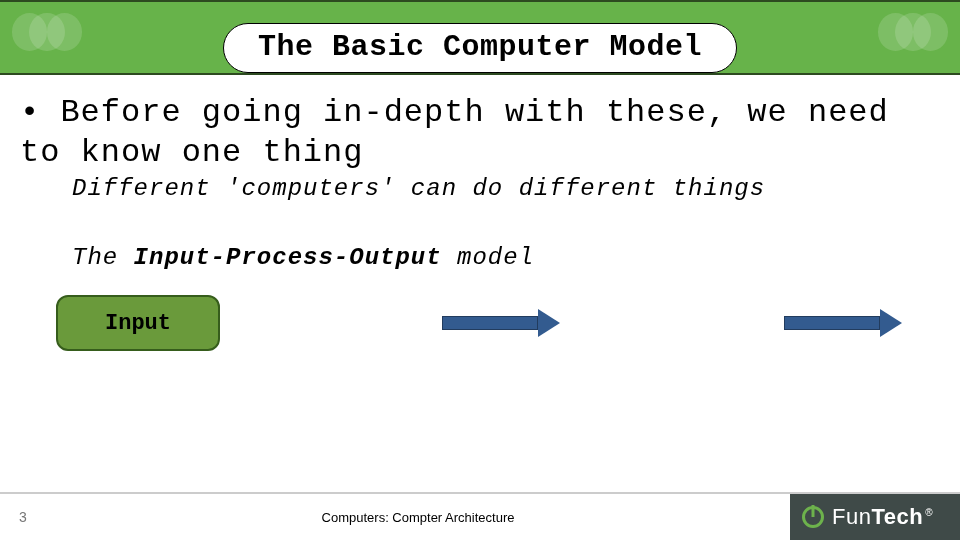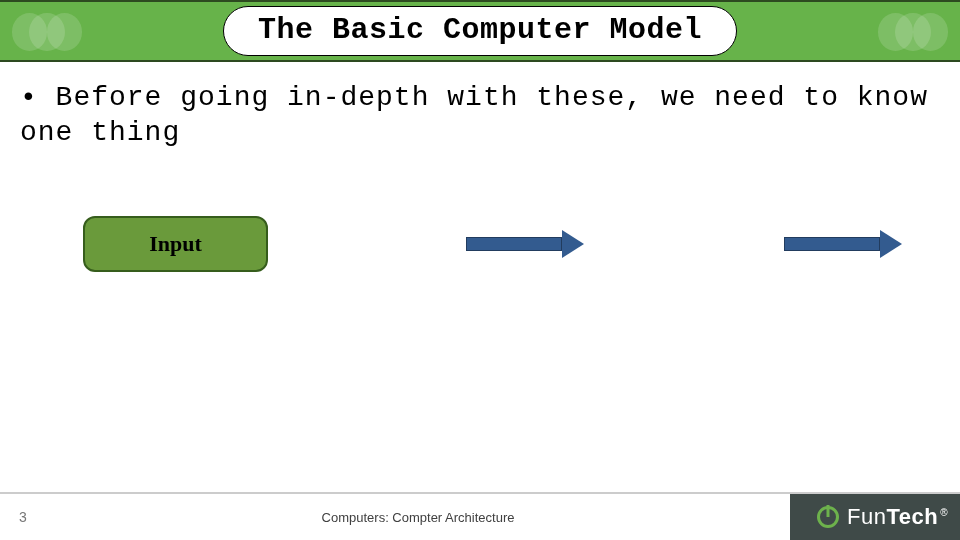--- a/index.html
+++ b/index.html
@@ -2,23 +2,23 @@
 <html><head>
 <meta charset="utf-8">
 <style>
   * { box-sizing: border-box; margin: 0; padding: 0; }
   html, body { width: 960px; height: 540px; overflow: hidden; font-family: "Courier New", monospace; }
   .slide {
     width: 960px; height: 540px; position: relative; background: #fff;
   }
   
   .ribbon {
-    width: 100%; height: 62px; background: #67b34a;
+    width: 100%; height: 75px; background: #67b34a;
     position: relative; border-top: 2px solid #2d4a20; border-bottom: 2px solid #2d4a20;
-    display: flex; align-items: center; justify-content: center;
+    display: flex; align-items: flex-end; justify-content: center;
   }
   .ribbon-dots {
     position: absolute; top: 8px; width: 70px; height: 44px;
     display: flex; align-items: center;
   }
   .ribbon-dots.left  { left: 12px; }
   .ribbon-dots.right { right: 12px; }
   .dots-circle {
     width: 38px; height: 38px; border-radius: 50%;
     background: rgba(255,255,255,0.15);
@@ -30,40 +30,40 @@
     font-family: "Courier New", monospace; font-weight: bold;
     font-size: 30px; color: #000; letter-spacing: 0.5px;
     border: 1px solid #000;
   }
   .content {
     padding: 18px 20px 0 20px;
     font-family: "Courier New", monospace;
     color: #000;
   }
   .bullet {
-    font-size: 28px; line-height: 1.25; margin-bottom: 2px;
+    font-size: 32px; line-height: 1.25; margin-bottom: 2px;
     letter-spacing: 1px;
   }
   .bullet::before { content: "• "; }
   .sub-italic {
     font-style: italic; font-size: 24px; margin-left: 52px;
     letter-spacing: 1px; margin-top: 2px;
   }
   .gap { height: 40px; }
   .ipo-bold { font-weight: bold; }
   .flow {
     display: flex; align-items: center; justify-content: space-between;
     margin-top: 24px; padding: 0 36px;
   }
   .flow-box {
-    width: 185px; height: 56px; border-radius: 12px;
+    width: 164px; height: 56px; border-radius: 12px;
     background: #6a9a3b; border: 2px solid #365d1c;
     display: flex; align-items: center; justify-content: center;
-    font-family: Liberation Serif, serif; font-weight: 600;
-    font-size: 22px; color: #000; margin-left: 27px;
+    font-family: Liberation Mono, monospace; font-weight: 600;
+    font-size: 22px; color: #000;
   }
   .flow-arrow {
     flex: 0 0 auto; width: 120px; height: 24px; position: relative;
     display: flex; align-items: center;
   }
   .flow-arrow .shaft {
     width: 96px; height: 14px; background: #335b8f; border: 1px solid #223c5e;
   }
   .flow-arrow .head {
     width: 0; height: 0; border-top: 14px solid transparent;
@@ -78,26 +78,26 @@
   }
   .footer-bar {
     width: 100%; height: 46px; display: flex; align-items: center;
   }
   .page-num {
     font-family: Arial, sans-serif; font-size: 14px; color: #777;
     width: 46px; text-align: center;
   }
   .footer-title {
     flex: 1; text-align: center; font-family: "Segoe UI", Arial, sans-serif;
-    font-size: 13px; color: #404040;
+    font-size: 13px; color: #000000;
   }
   .brand-chip {
     width: 170px; height: 46px; background: #3f4a48;
     display: flex; align-items: center; gap: 8px; padding-left: 12px; padding-right: 12px;
-    font-family: Arial, sans-serif; color: #fff; justify-content: flex-end;
+    font-family: Arial, sans-serif; color: #fff;
   }
   .brand-text { font-size: 22px; letter-spacing: 0.5px; }
   .brand-text .bold { font-weight: 800; }
   .brand-text .reg { font-size: 10px; vertical-align: super; margin-left: 2px; }
   .power-icon {
     width: 22px; height: 22px; border-radius: 50%; border: 3px solid #6db24c;
     position: relative;
   }
   .power-icon::after {
     content: ""; position: absolute; left: 50%; top: -4px; width: 3px; height: 12px;
@@ -118,23 +118,27 @@
     <div class="title-pill">The Basic Computer Model</div>
     <div class="ribbon-dots right">
       <span class="dots-circle"></span>
       <span class="dots-circle"></span>
       <span class="dots-circle"></span>
     </div>
   </div>
 
   <div class="content">
     <div class="bullet">Before going in-depth with these, we need to know one thing</div>
+    <div class="sub-italic">Different 'computers' can do different things</div>
 
     <div class="gap"></div>
 
+    <div class="sub-italic">
+      <span>The </span><span class="ipo-bold">Input-Process-Output</span><span> model</span>
+    </div>
 
     <div class="flow">
       <div class="flow-box">Input</div>
       <div class="flow-arrow">
         <div class="shaft"></div>
         <div class="head"></div>
       </div>
       <div class="flow-arrow">
         <div class="shaft"></div>
         <div class="head"></div>

